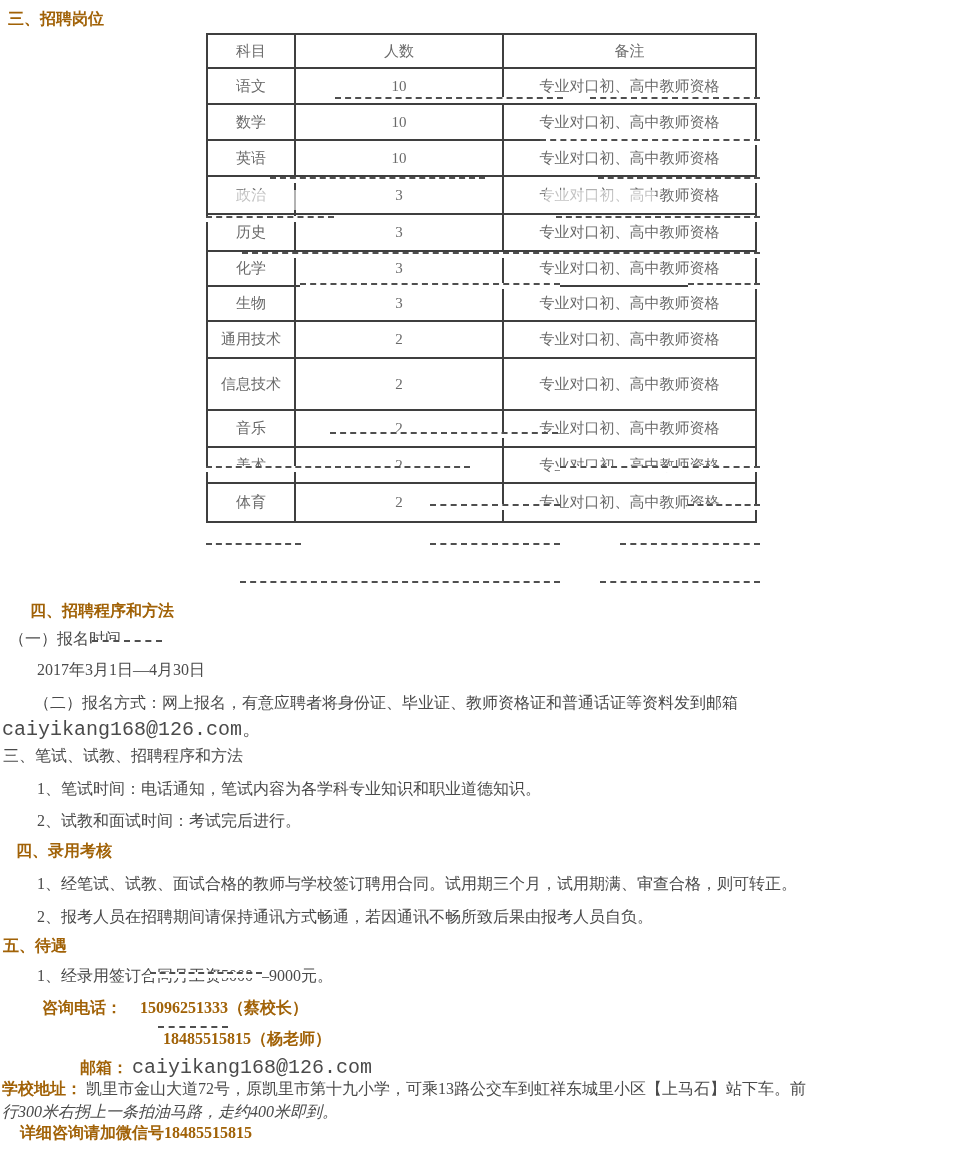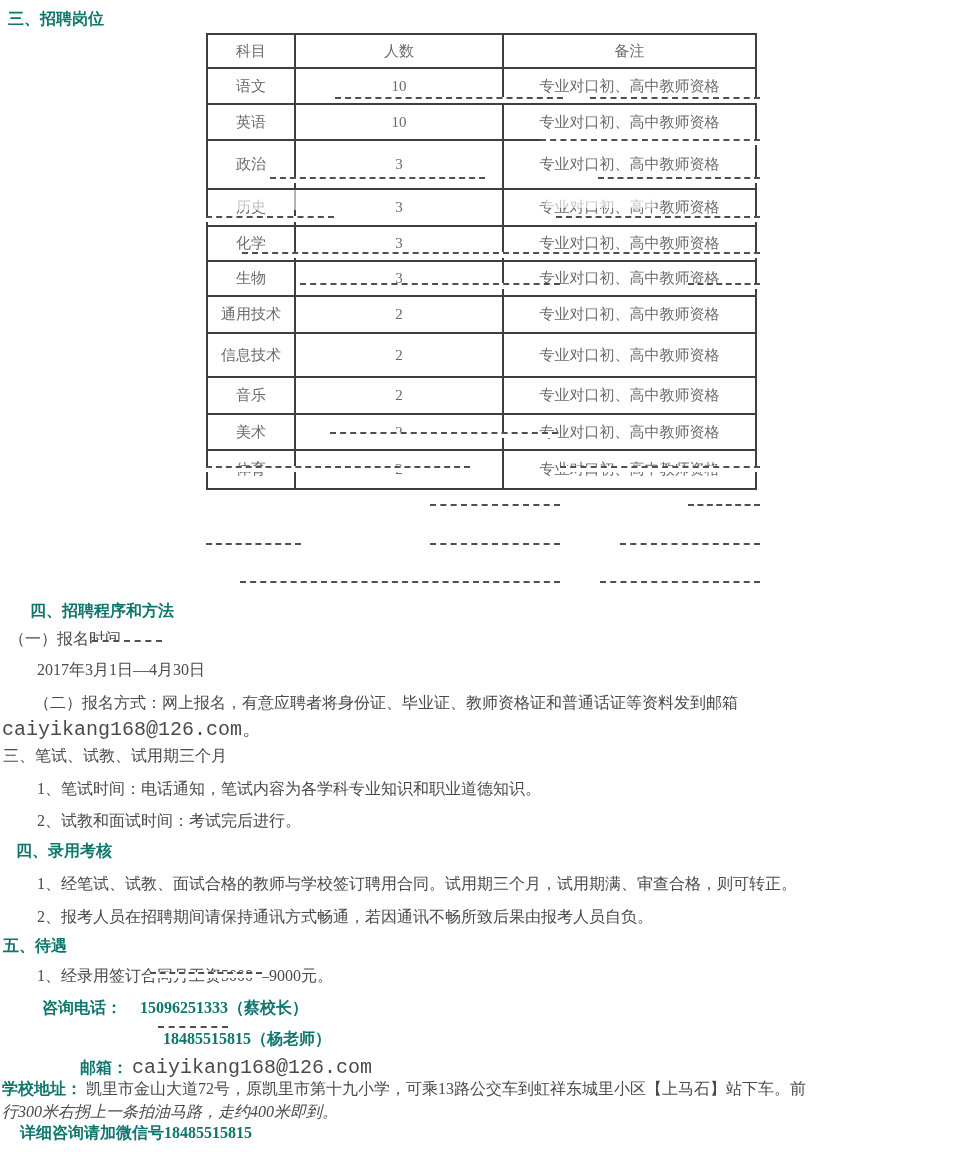--- a/index.html
+++ b/index.html
@@ -2,21 +2,21 @@
 <html><head>
 <meta charset="utf-8">
 <style>
   html,body{margin:0;padding:0;}
   body{
     width:954px;height:1152px;position:relative;background:#ffffff;
     font-family:"Liberation Serif","DejaVu Serif",serif;
     color:#4a4a4a;overflow:hidden;
   }
   .line{position:absolute;white-space:nowrap;font-size:16px;line-height:22px;}
-  .bold{font-weight:bold;color:#0f766e;}
+  .bold{font-weight:bold;color:#a16207;}
   .mono{font-family:"Liberation Mono","DejaVu Sans Mono",monospace;font-size:20px;}
   .doc-table{
     position:absolute;left:206px;top:33px;
     border-collapse:collapse;table-layout:fixed;
     font-size:15px;color:#6a6a6a;
   }
   .doc-table td,.doc-table th{
     border:2px solid #3f3f3f;text-align:center;vertical-align:middle;
     font-weight:normal;padding:4px 2px;overflow:hidden;margin-left:28px;
   }
@@ -42,25 +42,30 @@
     <th>科目</th>
     <th>人数</th>
     <th>备注</th>
   </tr>
   <tr style="height:36px">
     <td>语文</td>
     <td>10</td>
     <td>专业对口初、高中教师资格</td>
   </tr>
   <tr style="height:36px">
+    <td>数学</td>
+    <td>10</td>
+    <td>专业对口初、高中教师资格</td>
+  </tr>
+  <tr style="height:36px">
     <td>英语</td>
     <td>10</td>
     <td>专业对口初、高中教师资格</td>
   </tr>
-  <tr style="height:49px">
+  <tr style="height:38px">
     <td>政治</td>
     <td>3</td>
     <td>专业对口初、高中教师资格</td>
   </tr>
   <tr style="height:37px">
     <td>历史</td>
     <td>3</td>
     <td>专业对口初、高中教师资格</td>
   </tr>
   <tr style="height:35px">
@@ -71,21 +76,21 @@
   <tr style="height:35px">
     <td>生物</td>
     <td>3</td>
     <td>专业对口初、高中教师资格</td>
   </tr>
   <tr style="height:37px">
     <td>通用技术</td>
     <td>2</td>
     <td>专业对口初、高中教师资格</td>
   </tr>
-  <tr style="height:44px">
+  <tr style="height:52px">
     <td>信息技术</td>
     <td>2</td>
     <td>专业对口初、高中教师资格</td>
   </tr>
   <tr style="height:37px">
     <td>音乐</td>
     <td>2</td>
     <td>专业对口初、高中教师资格</td>
   </tr>
   <tr style="height:36px">
@@ -100,21 +105,21 @@
   </tr>
 </tbody>
   </table>
 
 <div class="line bold" style="left:3px;top:600px;margin-left:27px;">四、招聘程序和方法</div>
 <div class="line" style="left:9px;top:628px;">（一）报名时间</div>
 <div class="line" style="left:37px;top:659px;">2017年3月1日—4月30日</div>
 <div class="line" style="left:34px;top:692px;">（二）报名方式：网上报名，有意应聘者将身份证、毕业证、教师资格证和普通话证等资料发到邮箱</div>
 <div class="line mono" style="left:2px;top:719px;">caiyikang168@126.com。</div>
 
-<div class="line" style="left:3px;top:745px;">三、笔试、试教、试用期三个月</div>
+<div class="line" style="left:3px;top:745px;">三、笔试、试教、招聘程序和方法</div>
 <div class="line" style="left:37px;top:778px;">1、笔试时间：电话通知，笔试内容为各学科专业知识和职业道德知识。</div>
 <div class="line" style="left:37px;top:810px;">2、试教和面试时间：考试完后进行。</div>
 
 <div class="line bold" style="left:16px;top:840px;">四、录用考核</div>
 <div class="line" style="left:37px;top:873px;">1、经笔试、试教、面试合格的教师与学校签订聘用合同。试用期三个月，试用期满、审查合格，则可转正。</div>
 <div class="line" style="left:37px;top:906px;text-align:center;">2、报考人员在招聘期间请保持通讯方式畅通，若因通讯不畅所致后果由报考人员自负。</div>
 
 <div class="line bold" style="left:3px;top:935px;">五、待遇</div>
 <div class="line" style="left:37px;top:965px;">1、经录用签订合同月工资5000—9000元。</div>
 

